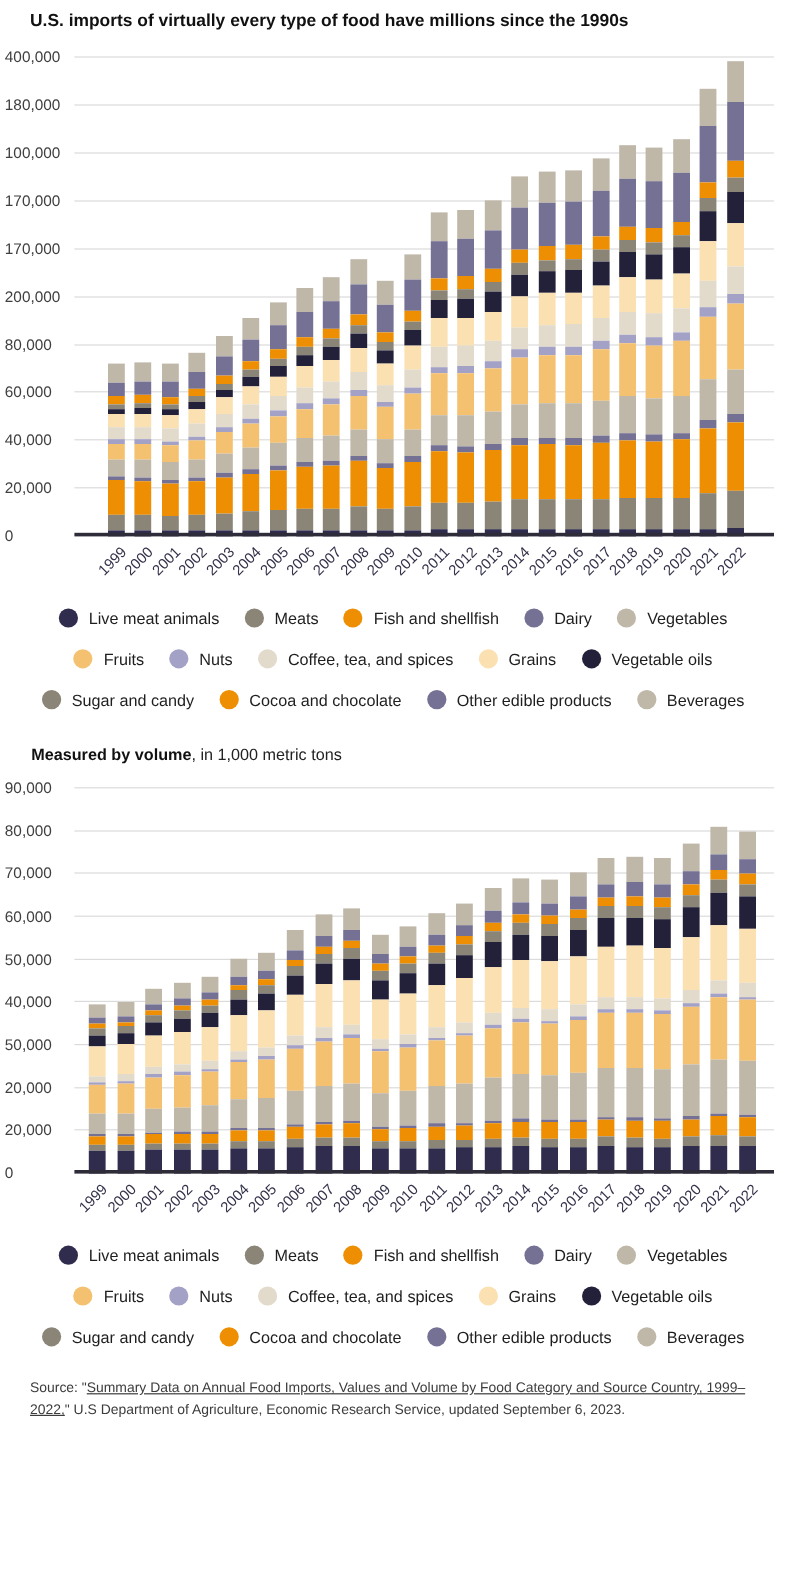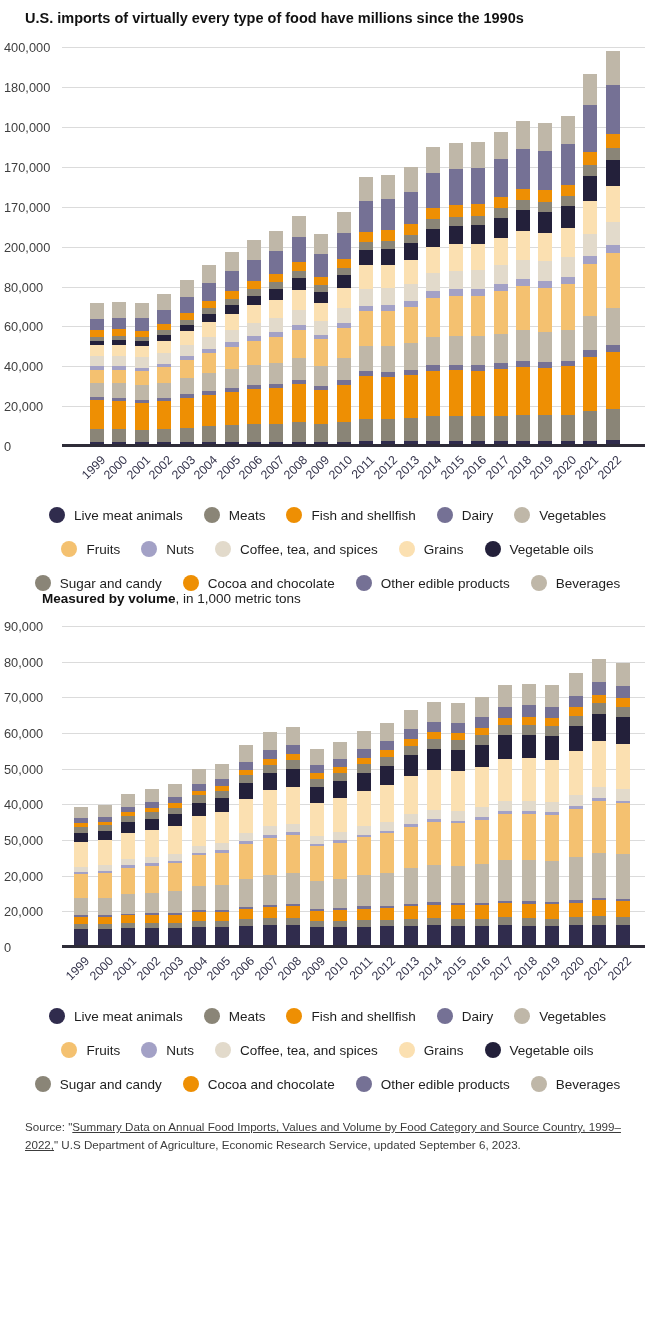--- a/index.html
+++ b/index.html
@@ -4,21 +4,21 @@
 <style>
   * { box-sizing: border-box; }
   body { margin: 0; background: #fff; font-family: "Liberation Sans", sans-serif; color: #1a1a1a; }
   .page { width: 655px; background: #fff; }
 
   .header { padding: 9px 26px 0 25px; }
   .figure-label { font-size: 13px; color: #222; margin: 0 0 9px; }
   .fig-title { font-size: 14.5px; font-weight: bold; color: #111; margin: 0 0 11px; line-height: 1.25; }
   .subtitle { font-size: 13.5px; margin: 0; color: #222; }
   .subtitle b { color: #111; }
-  .subtitle2-block { padding: 0 42px; }
+  .subtitle2-block { padding: 0 26px; margin-top: 30px; }
 
   .chart-wrap { position: relative; margin: 21px 10px 0 62px; }
   .plot { position: relative; height: 399px; }
   .plot.plot2 { height: 321px; }
 
   .gridline { position: absolute; left: 0; right: 0; height: 0; border-top: 1px solid #dbdbdb; }
   .gridline.zero { border-top: 3px solid #2e2c38; z-index: 2; }
   .ytick { position: absolute; left: -58px; top: -8px; width: 54px; text-align: left;
            font-size: 12.8px; color: #3f3f3f; }
 

